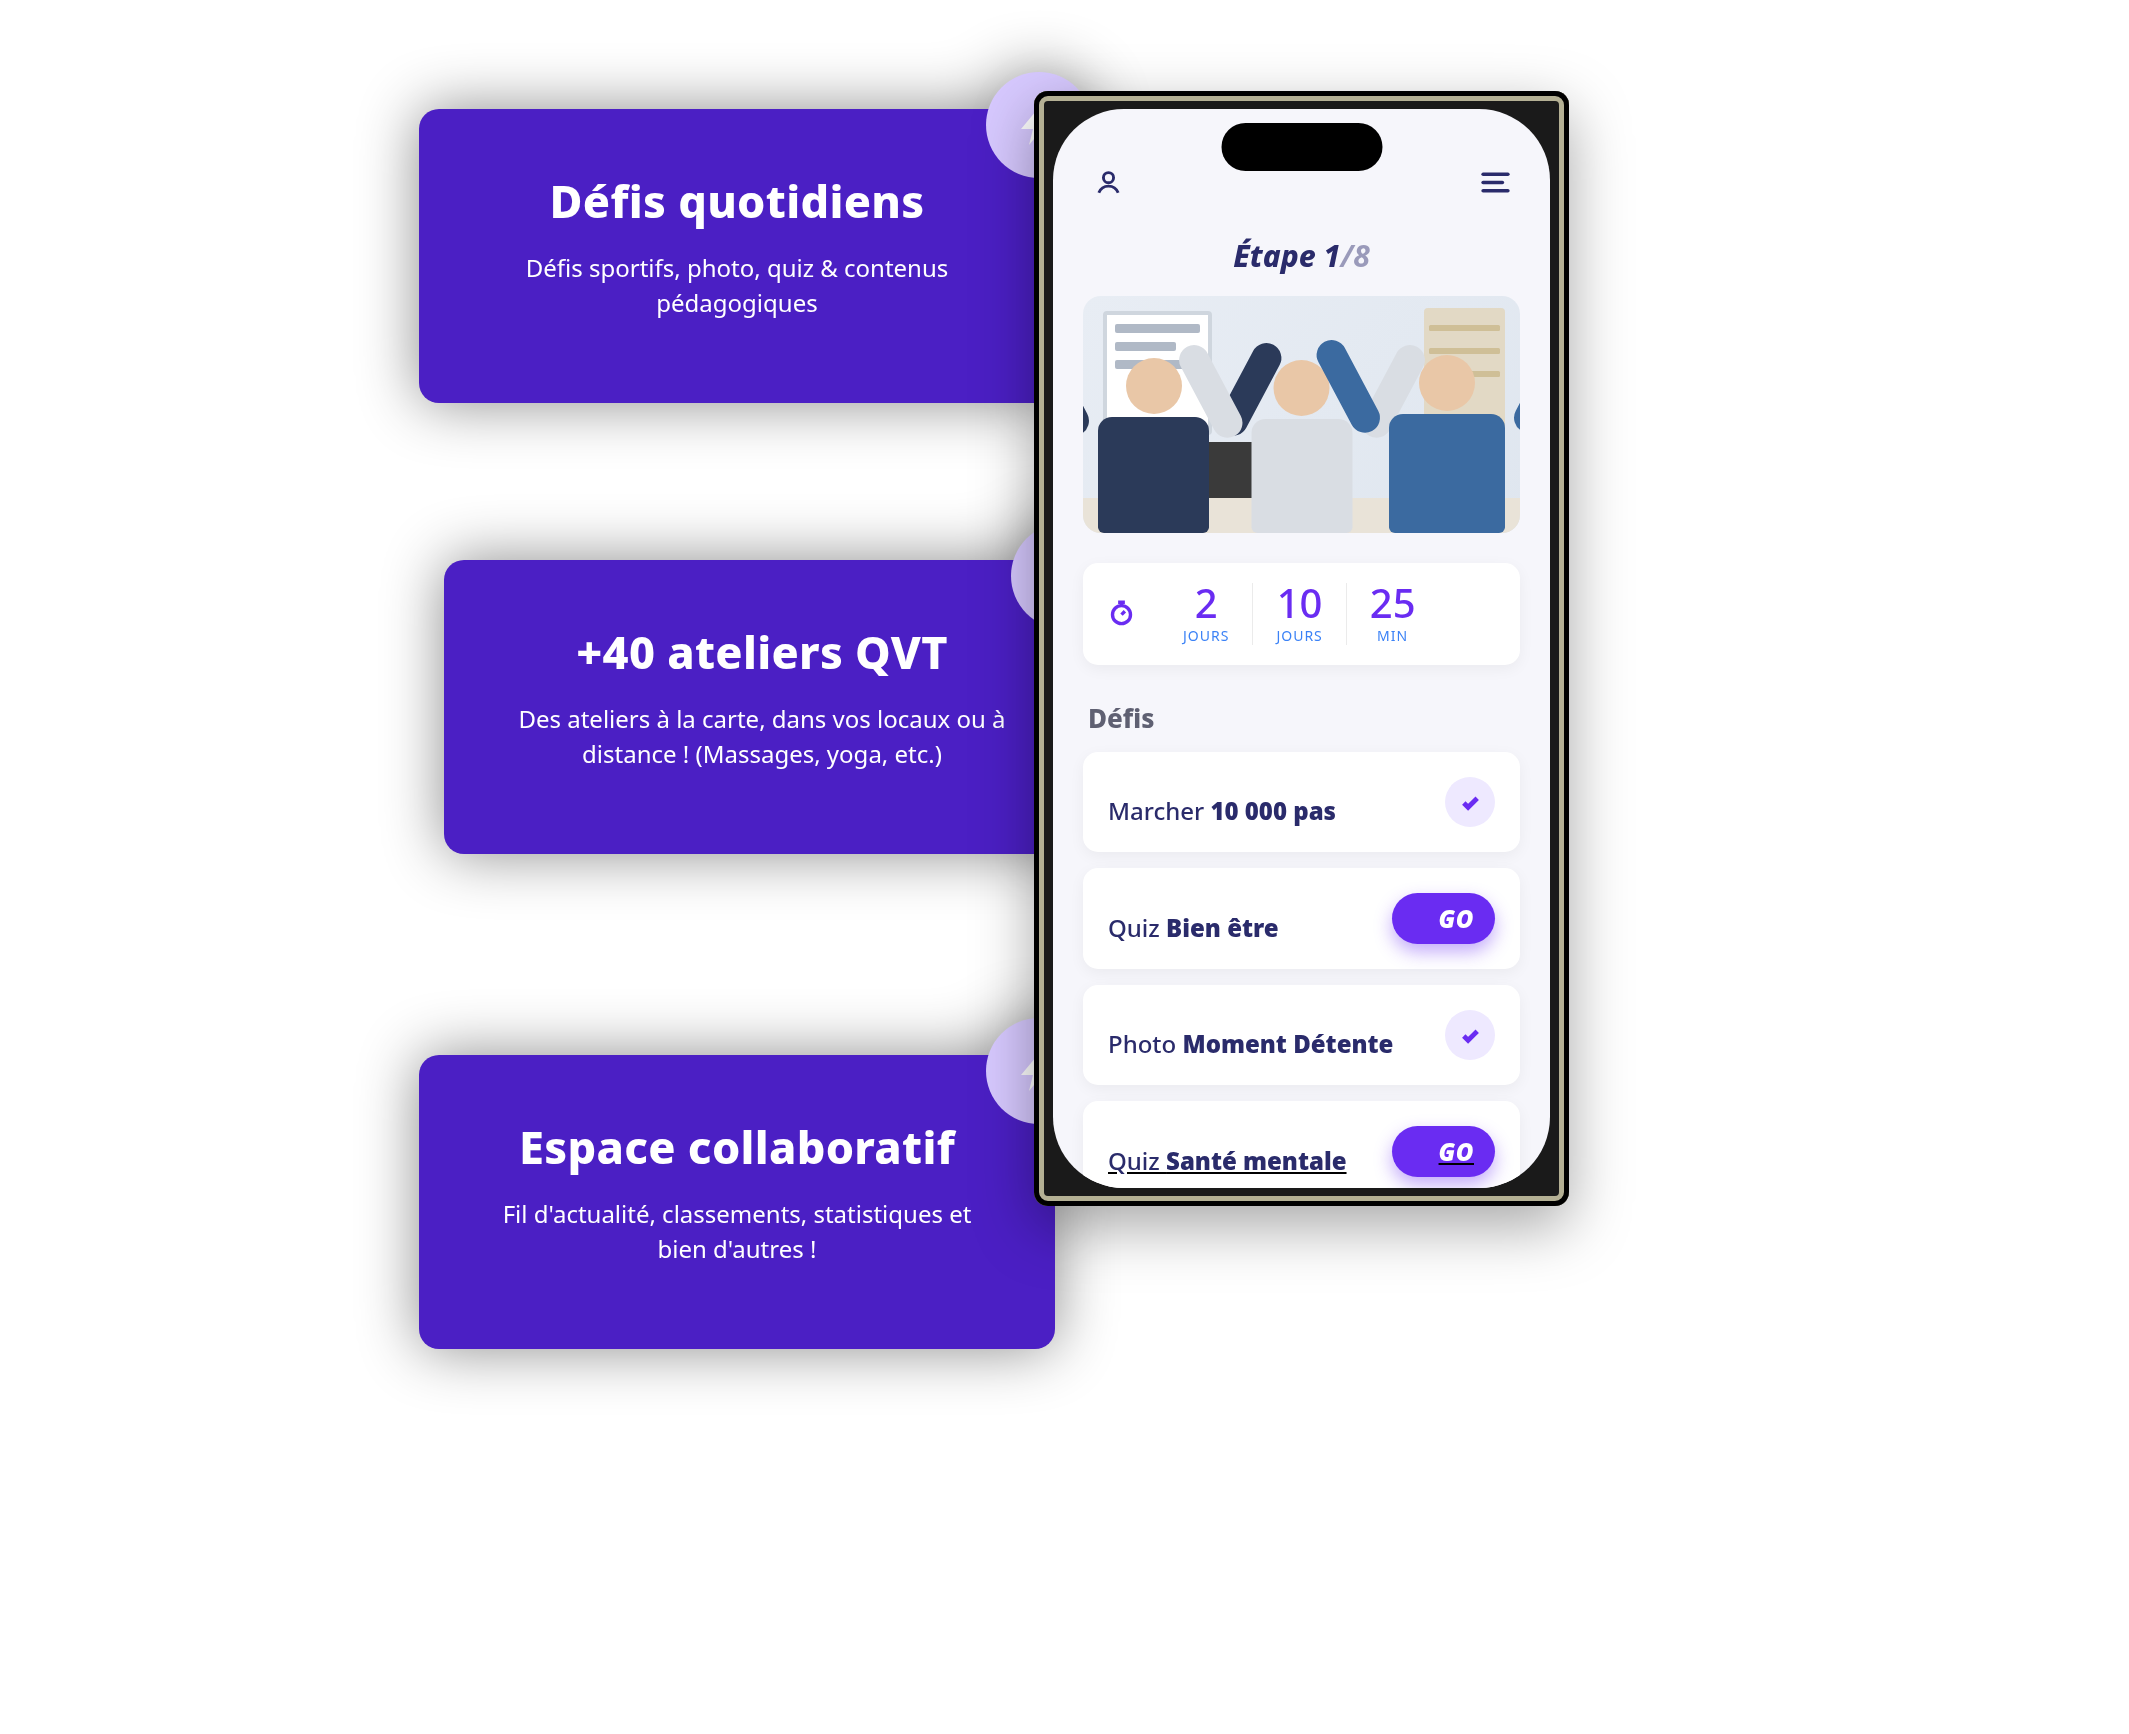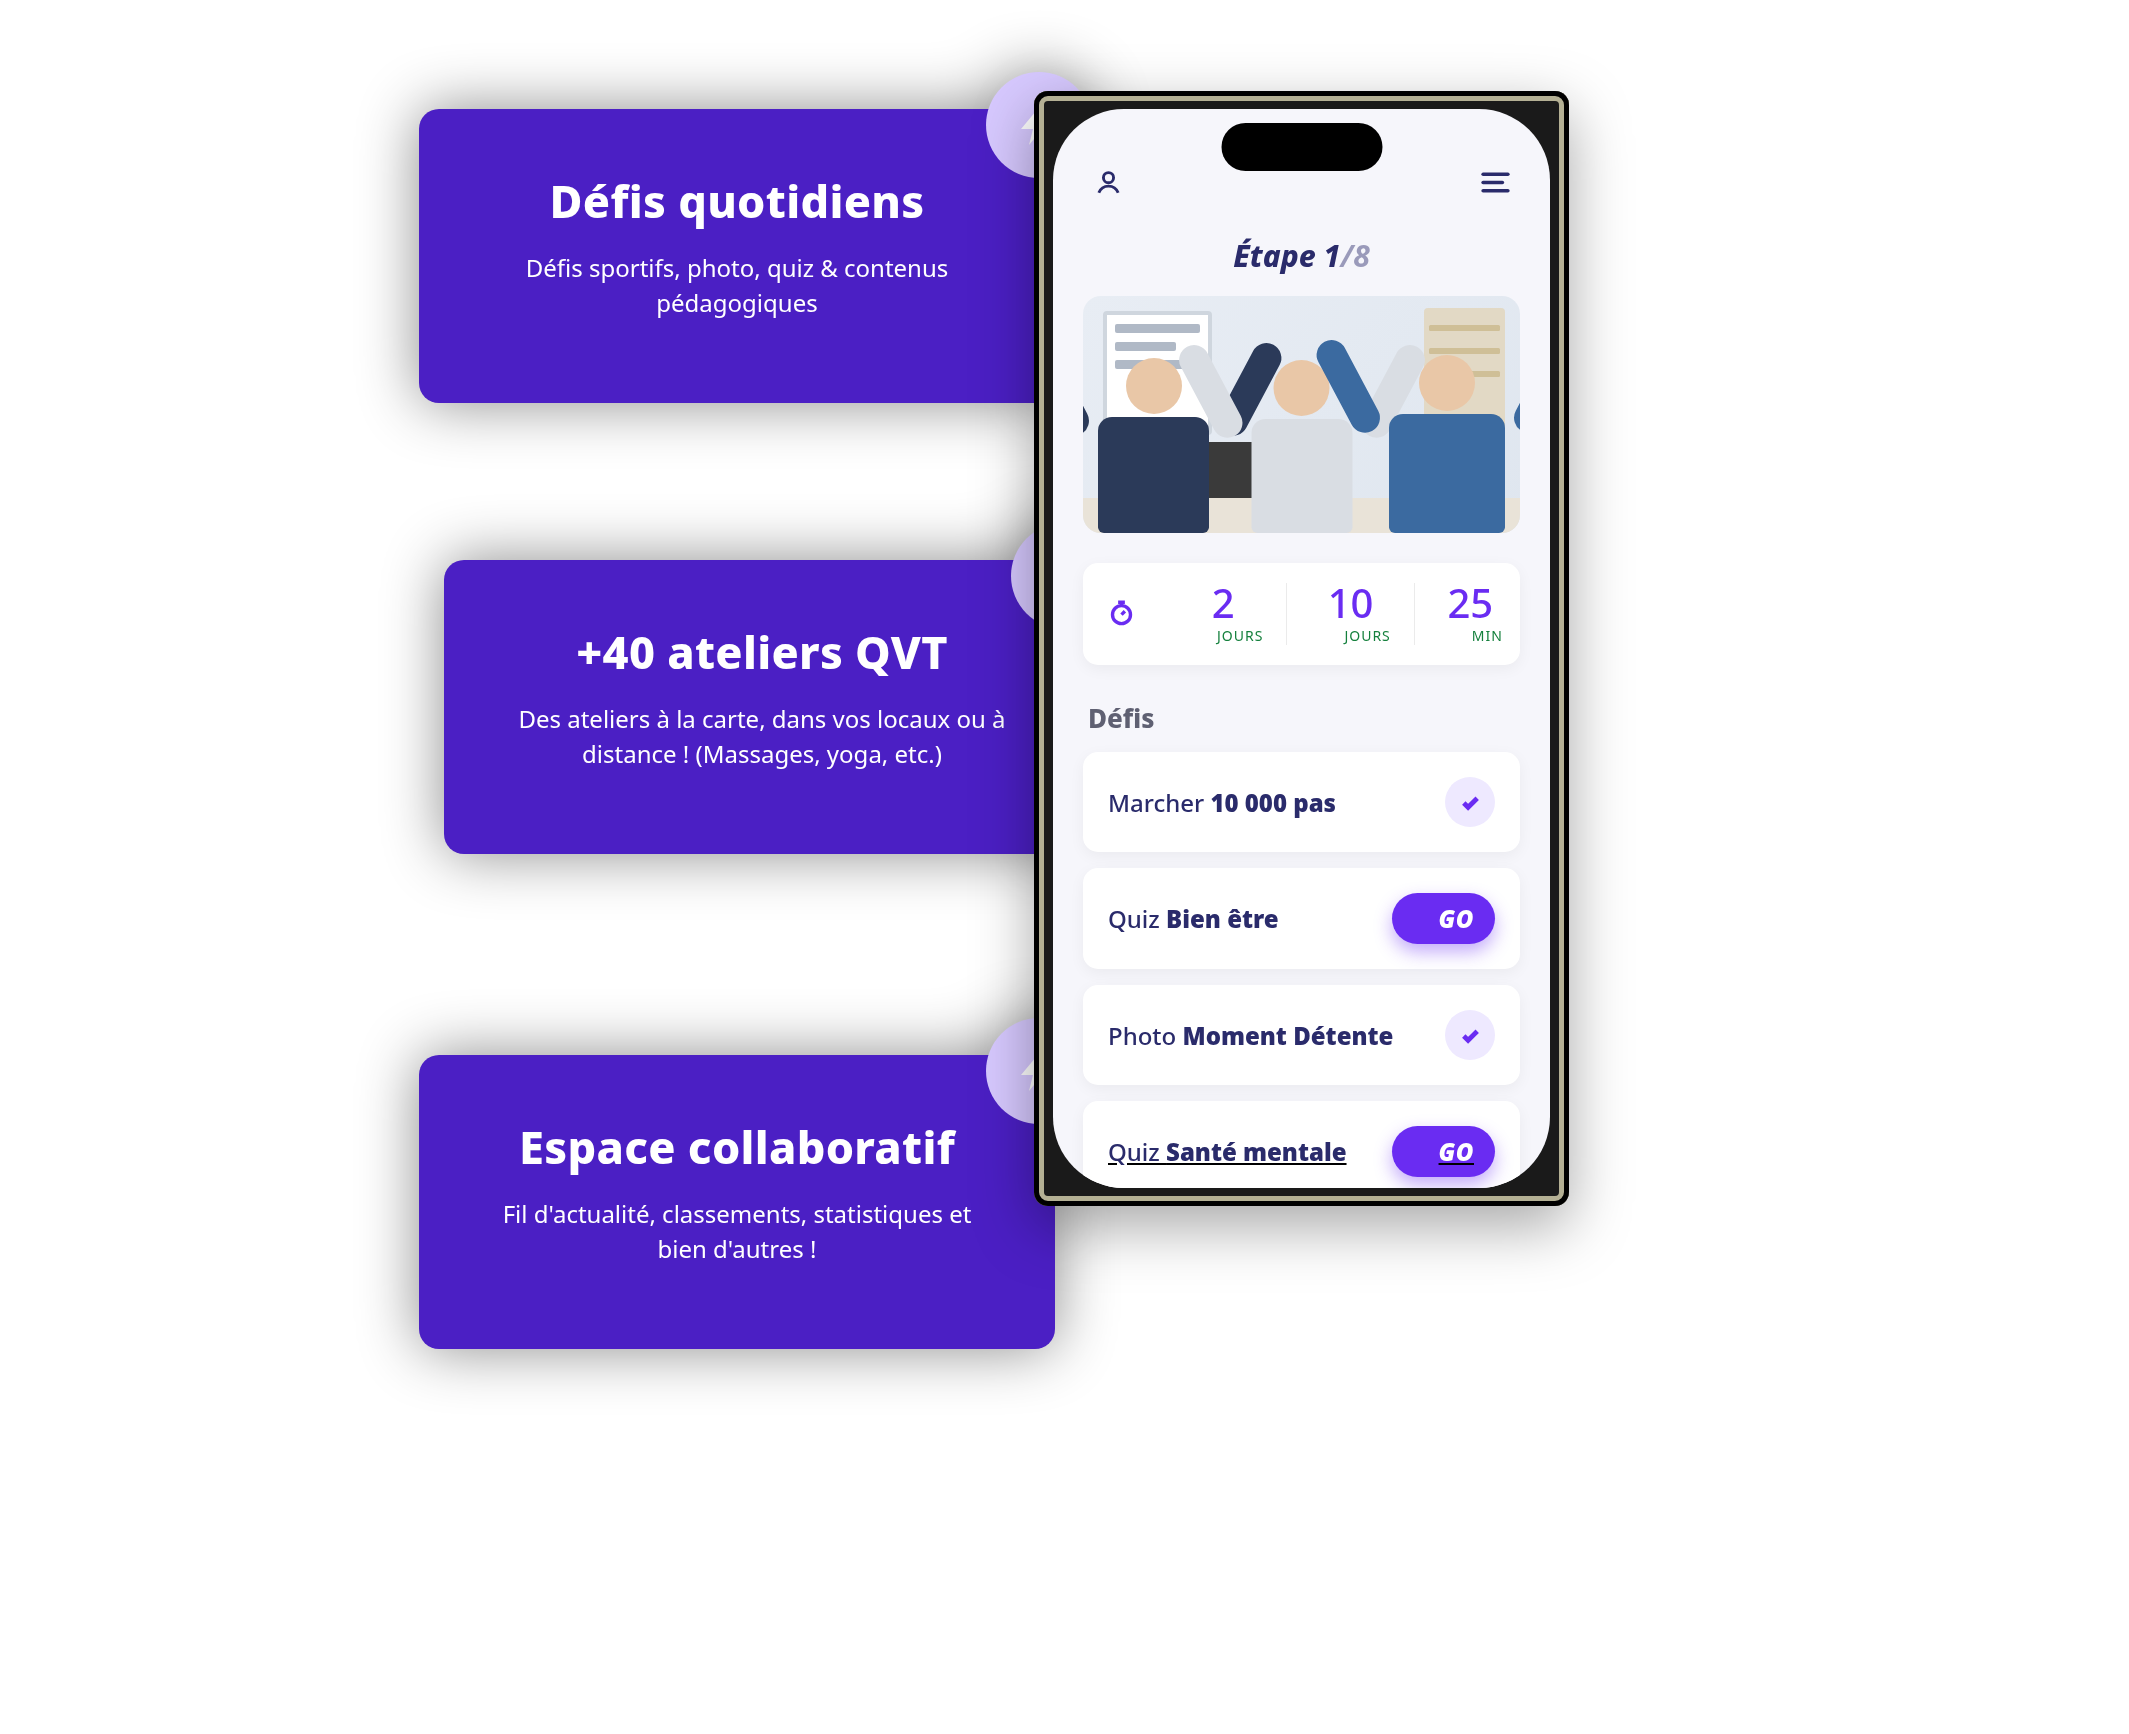--- a/index.html
+++ b/index.html
@@ -143,32 +143,32 @@
     background:#fff;border-radius:15px;
     padding:20px 25px;
     display:flex;align-items:center;gap:25px;
     box-shadow:0 4px 15px rgba(0,0,0,.05);
   }
   .cd-icon svg{width:27px;height:27px;stroke:var(--accent);fill:none;stroke-width:3;}
   .cd-items{display:flex;align-items:center;gap:0;}
   .cd-item{padding:0 23px;text-align:center;border-left:1px solid rgba(0,0,0,.08);}
   .cd-item:first-child{border-left:none;}
   .cd-val{font-size:40px;font-weight:500;color:var(--accent);line-height:1;}
-  .cd-lbl{font-size:14px;letter-spacing:1px;color:#15803d;margin-top:3px;margin-left:34px;}
+  .cd-lbl{font-size:14px;letter-spacing:1px;color:#3b82f6;margin-top:3px;}
 
   .section-title{
     margin:35px 35px 15px;
     font-size:26px;font-weight:800;color:var(--text-grey);
   }
 
   .defi{
     margin:16px 30px 0;
     background:#fff;border-radius:15px;
     padding:25px 25px;
-    display:flex;align-items:center;justify-content:space-between;
+    display:flex;align-items:flex-end;justify-content:space-between;
     box-shadow:0 4px 15px rgba(0,0,0,.05);
   }
   .defi:last-child{margin-bottom:30px;text-decoration:underline;}
   .defi-label{font-size:24px;color:var(--navy);}
   .defi-label .bold{font-weight:900;}
   .defi-label .light{font-weight:500;}
   .check{
     width:50px;height:50px;border-radius:504px;background:var(--lavender-soft);
     display:flex;align-items:center;justify-content:center;
   }

